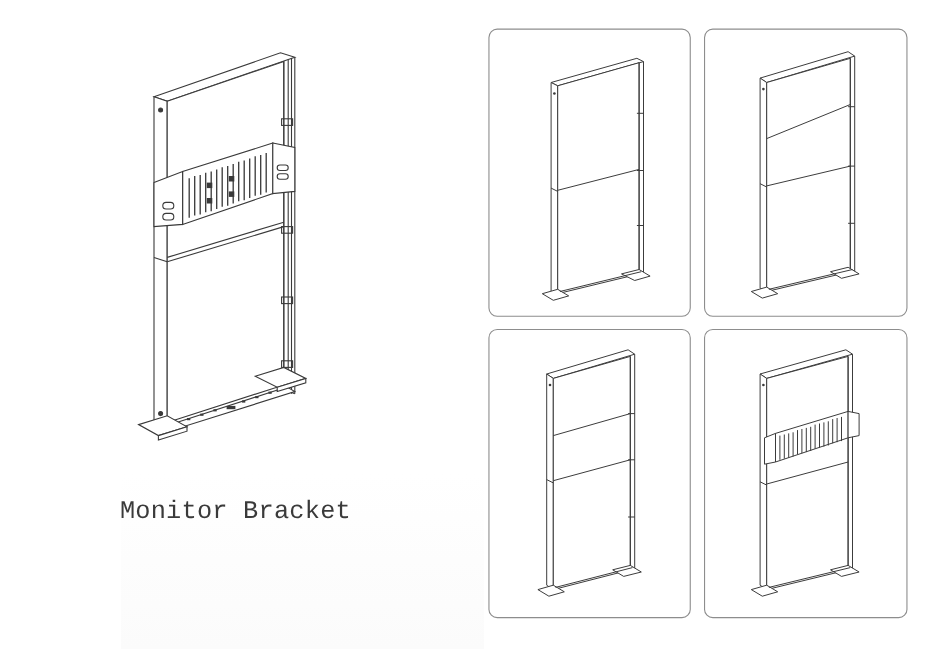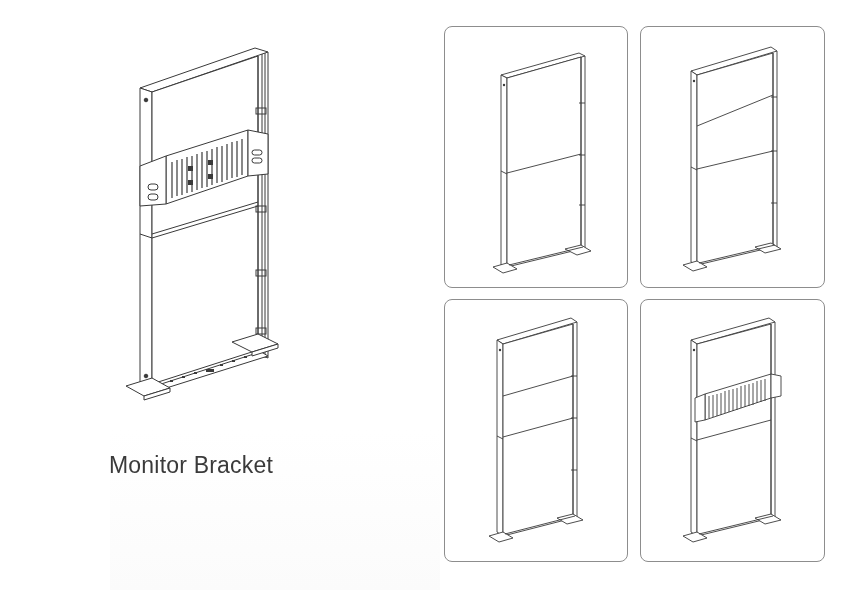--- a/index.html
+++ b/index.html
@@ -11,21 +11,21 @@
     .left-fade {
       position: absolute; left: 110px; top: 430px; width: 330px; height: 160px;
       background: linear-gradient(180deg, #ffffff 0%, #fbfbfb 100%);
     }
     .hero {
       position: absolute; left: 100px; top: 38px; width: 210px; height: 380px;
     }
     .caption {
       position: absolute; left: 109px; top: 452px;
       font-size: 23px; color: #3a3a3a; letter-spacing: 0.2px;
-      font-family: Liberation Sans, sans-serif;
+      font-family: Liberation Mono, monospace;
     }
     .panel {
       position: absolute; box-sizing: border-box;
       border: 1.3px solid #8d8d8d; border-radius: 8px; background: #ffffff;
     }
     .panel svg { position: absolute; left: 0; top: 0; }
     #p1 { left: 444px; top: 26px; width: 184px; height: 262px; }
     #p2 { left: 640px; top: 26px; width: 185px; height: 262px; }
     #p3 { left: 444px; top: 299px; width: 184px; height: 263px; }
     #p4 { left: 640px; top: 299px; width: 185px; height: 263px; }

